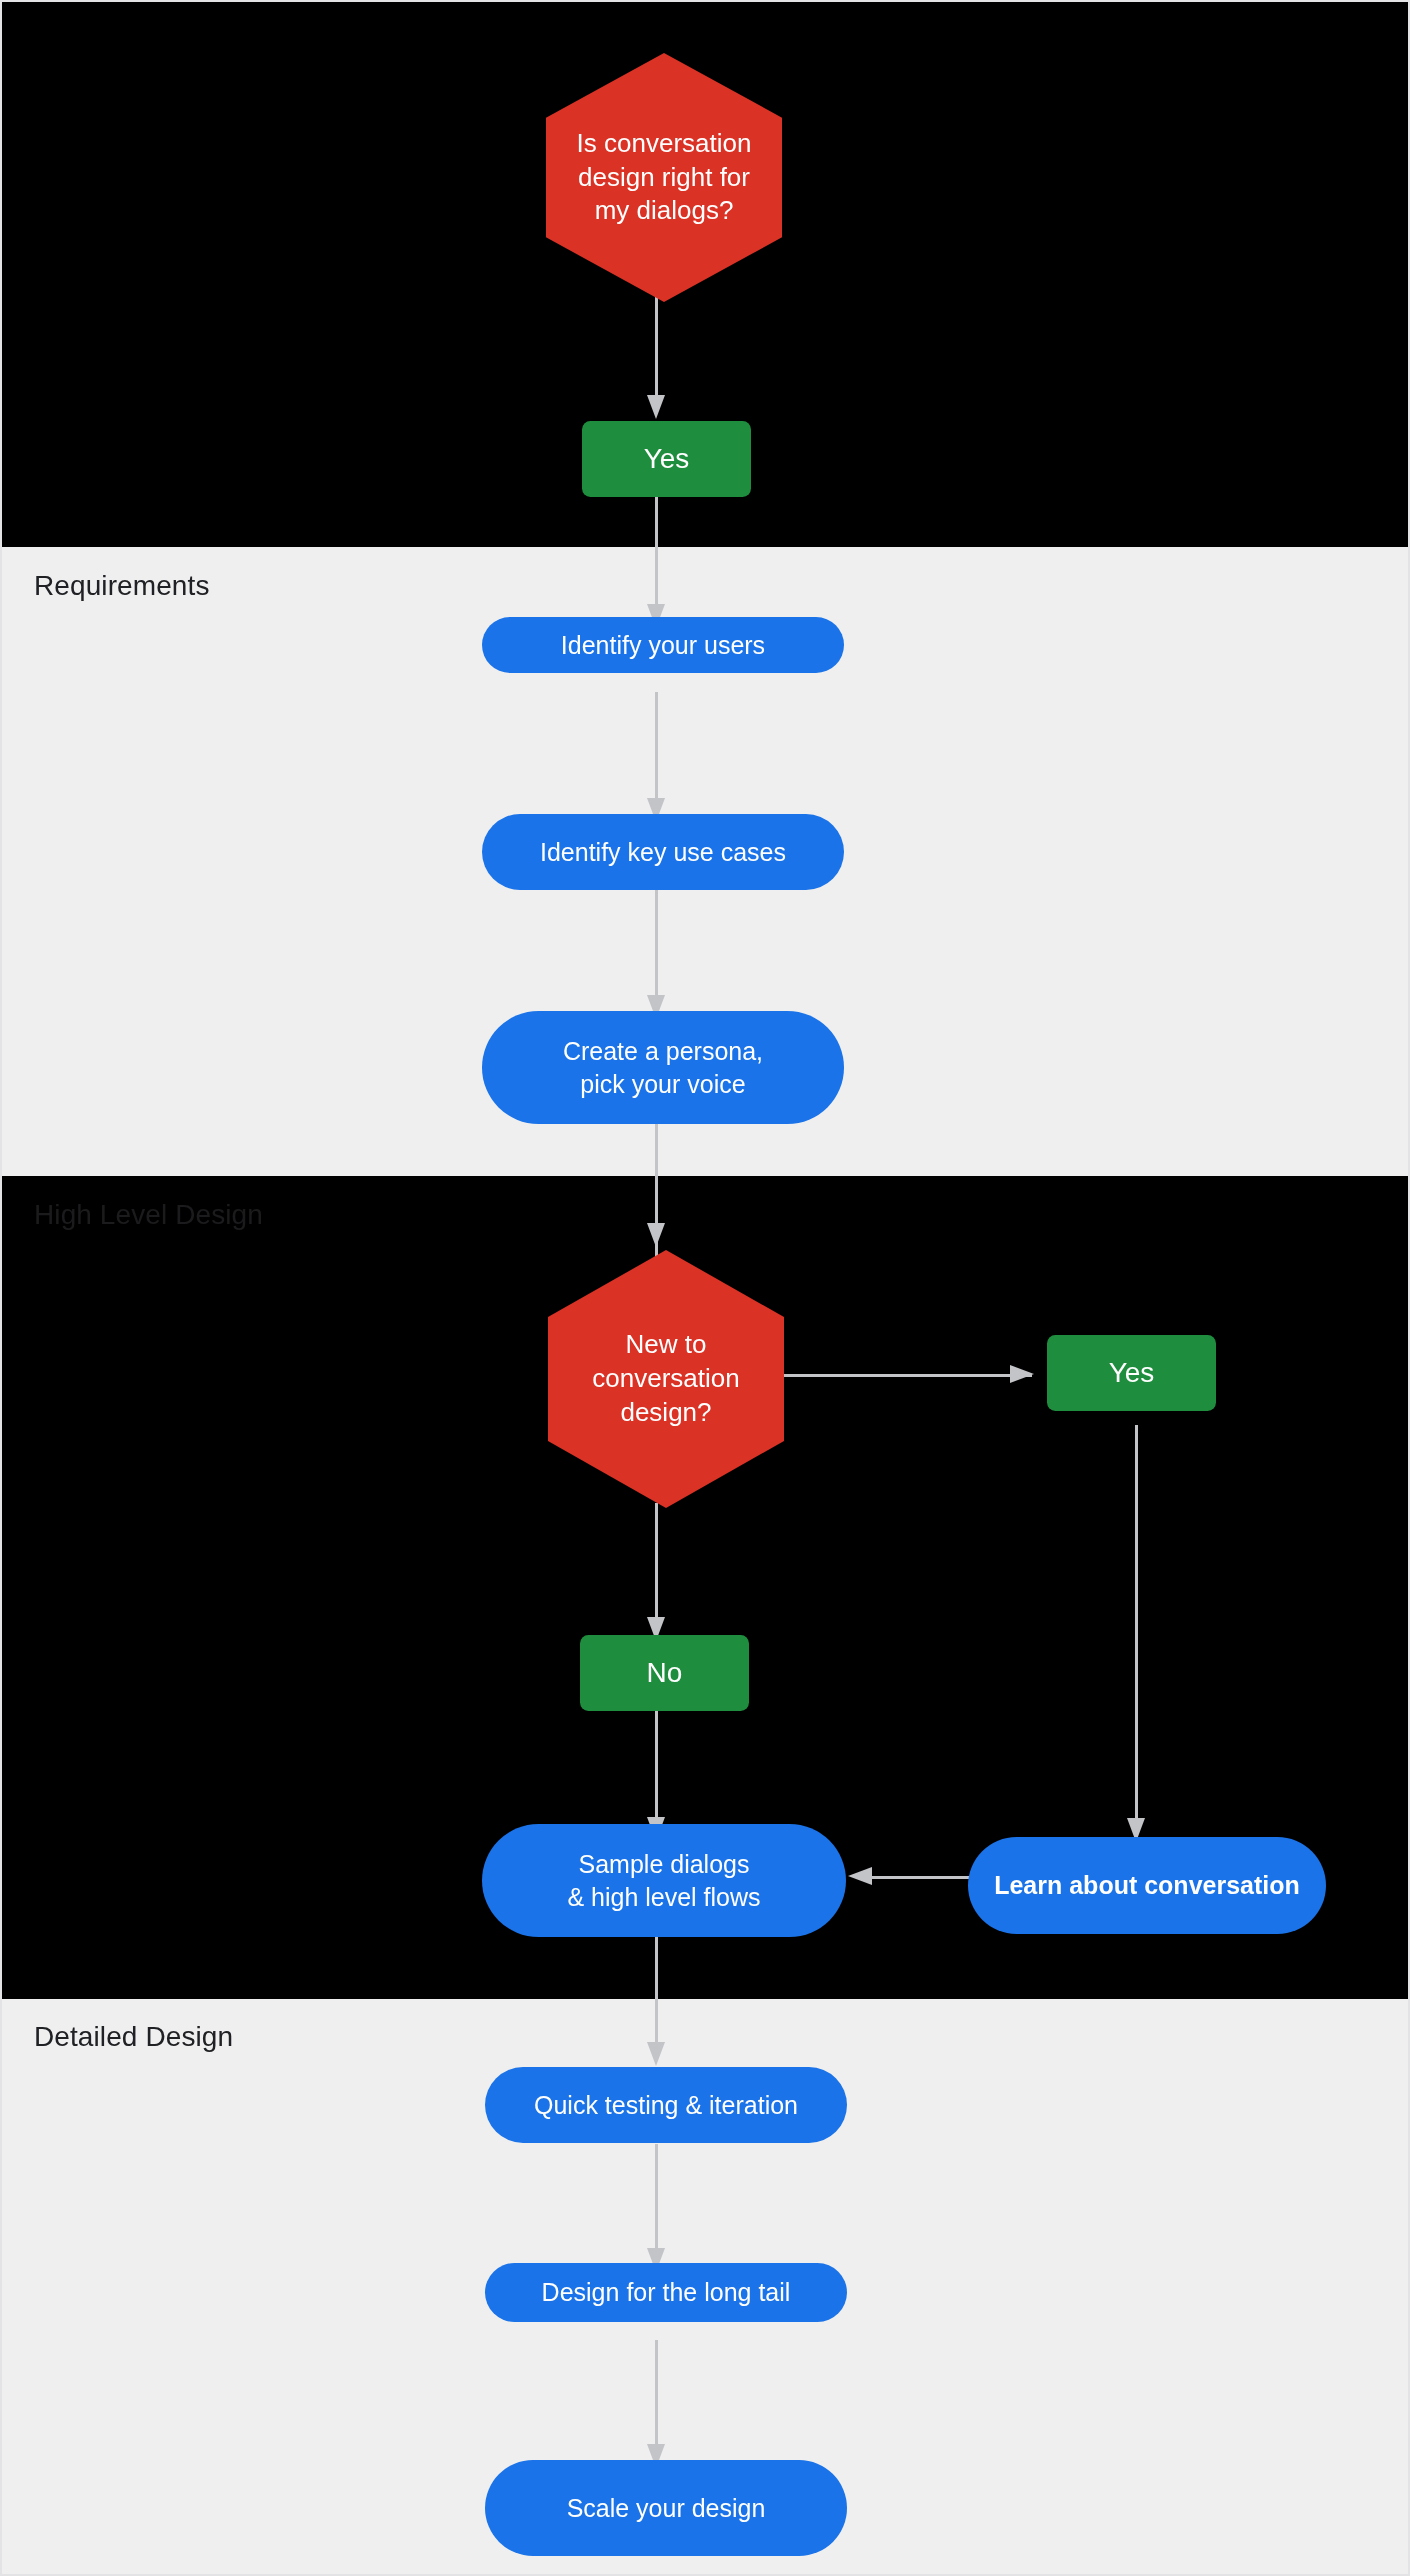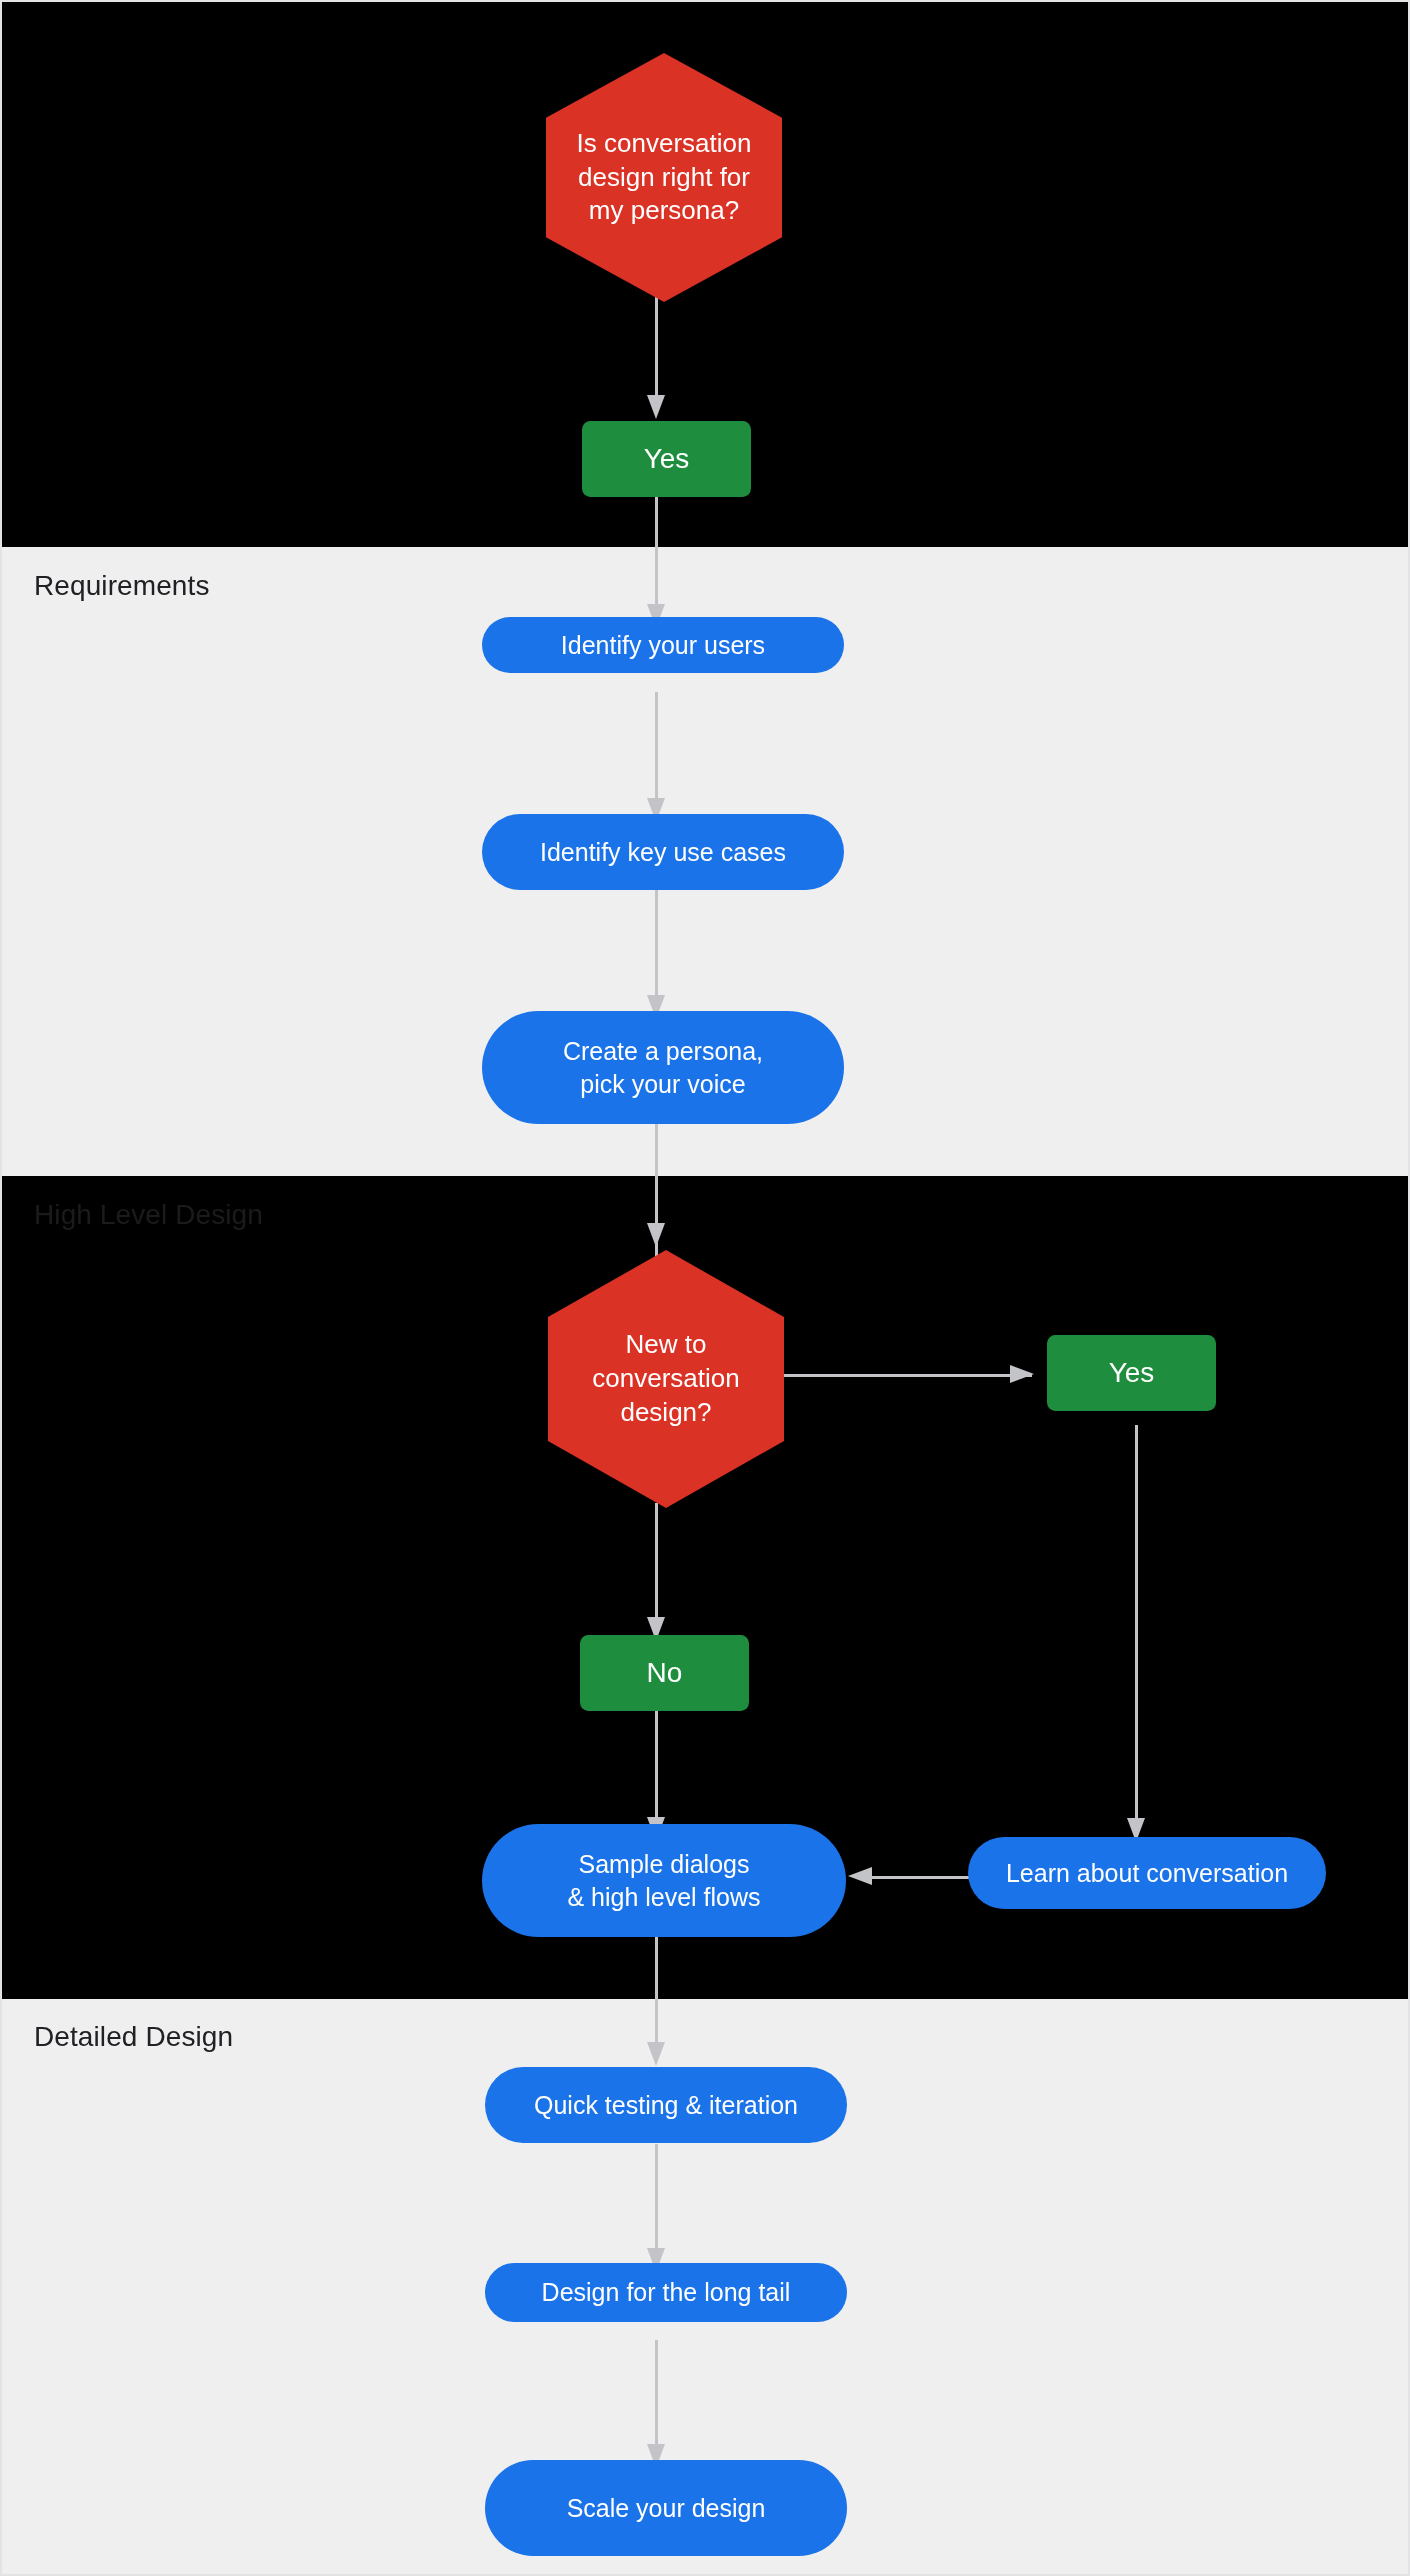--- a/index.html
+++ b/index.html
@@ -174,21 +174,21 @@
 
   <div class="conn">
     <div class="conn-line-v" style="left:653px; top:2338px; height:117px;"></div>
     <div class="arrowhead arrow-down" style="left:645px; top:2442px;"></div>
   </div>
 
   <div class="node hex" style="left:536px; top:51px; width:236px; height:249px;">
     <span style="display:block;">
       <span>Is conversation</span><br>
       <span>design right for</span><br>
-      <span>my persona?</span>
+      <span>my dialogs?</span>
     </span>
   </div>
 
   <div class="node greenbox" style="left:572px; top:419px; width:169px; height:76px;">
     <span>Yes</span>
   </div>
 
   <div class="node pill" style="left:472px; top:615px; width:362px; height:56px;">
     <span>Identify your users</span>
   </div>
@@ -213,21 +213,21 @@
   </div>
 
   <div class="node greenbox" style="left:1037px; top:1333px; width:169px; height:76px;">
     <span>Yes</span>
   </div>
 
   <div class="node greenbox" style="left:570px; top:1633px; width:169px; height:76px;">
     <span>No</span>
   </div>
 
-  <div class="node pill" style="left:958px; top:1835px; width:358px; height:72px;">
+  <div class="node pill" style="left:958px; top:1835px; width:358px; height:97px;font-weight:bold;">
     <span>Learn about conversation</span>
   </div>
 
   <div class="node pill" style="left:472px; top:1822px; width:364px; height:113px;">
     <span style="display:block;">
       <span>Sample dialogs</span><br>
       <span>&amp; high level flows</span>
     </span>
   </div>
 

